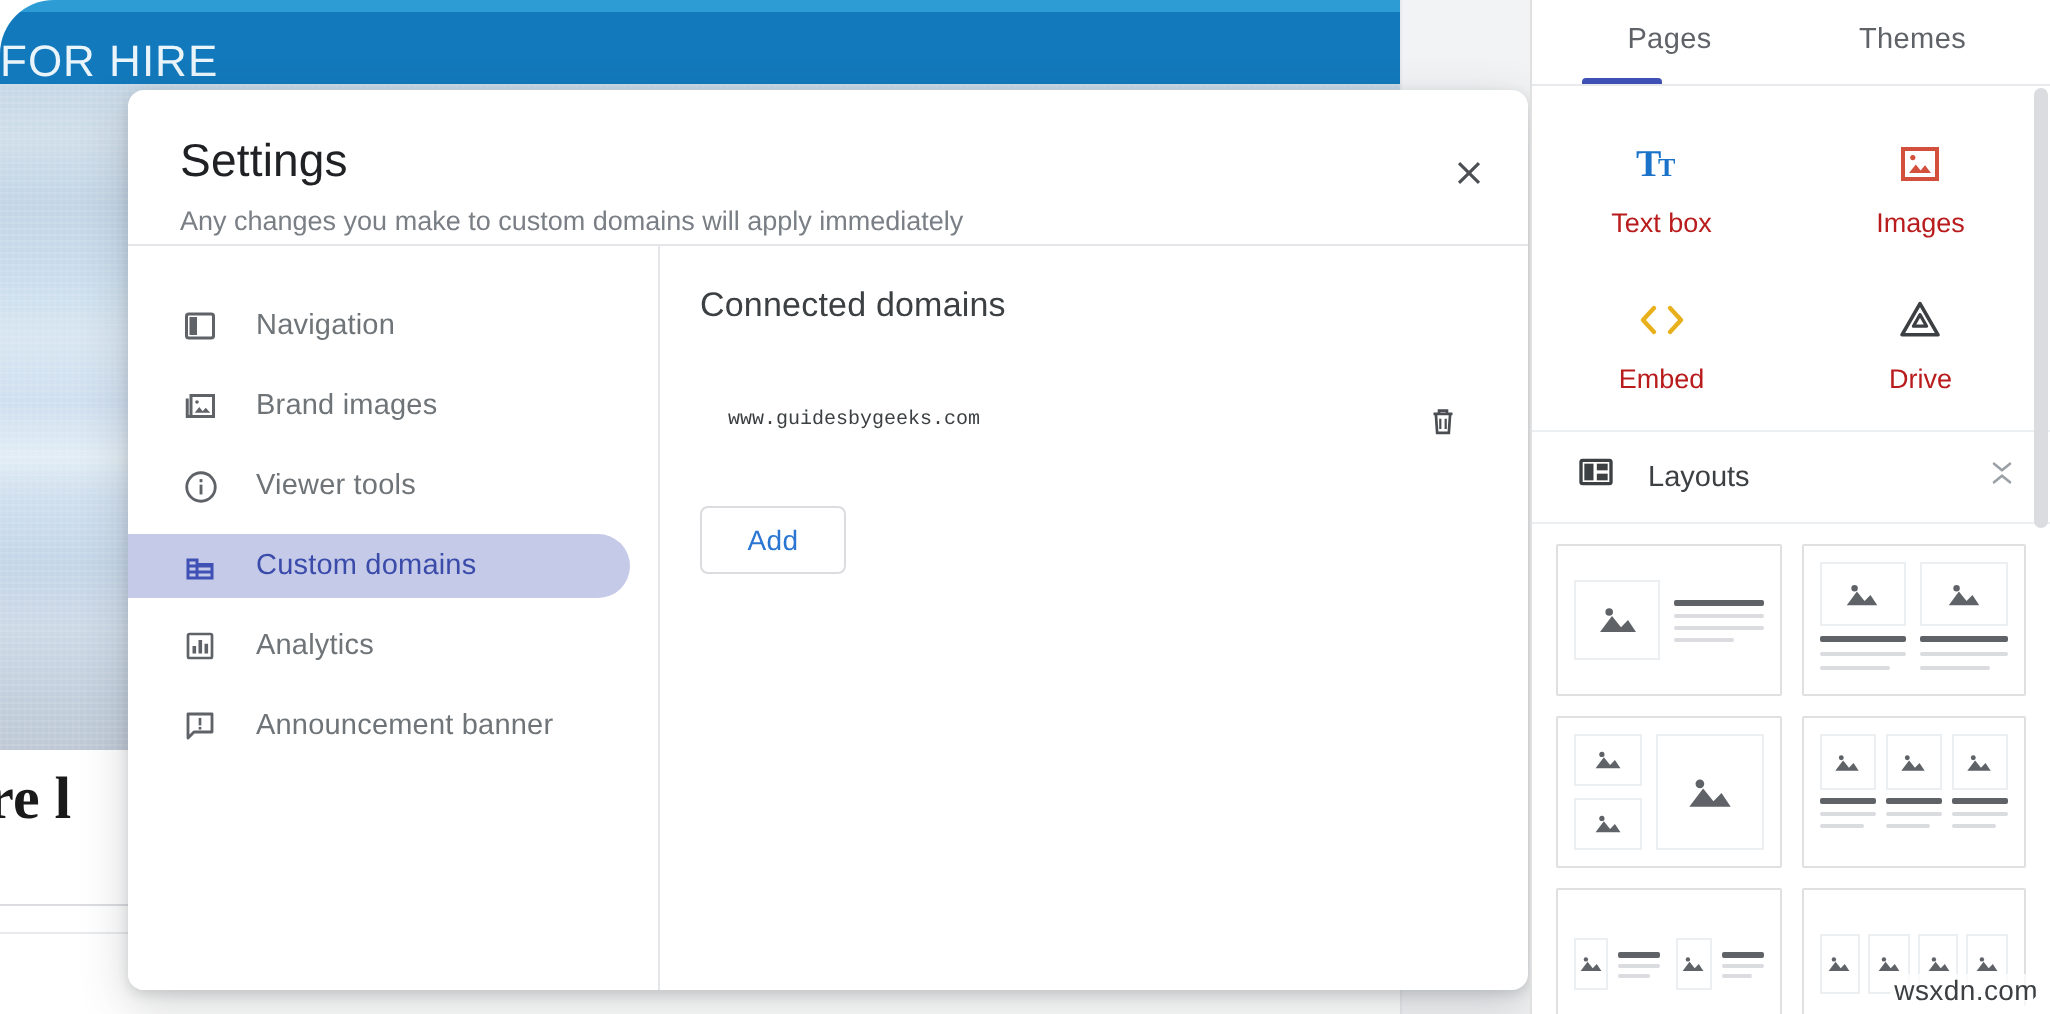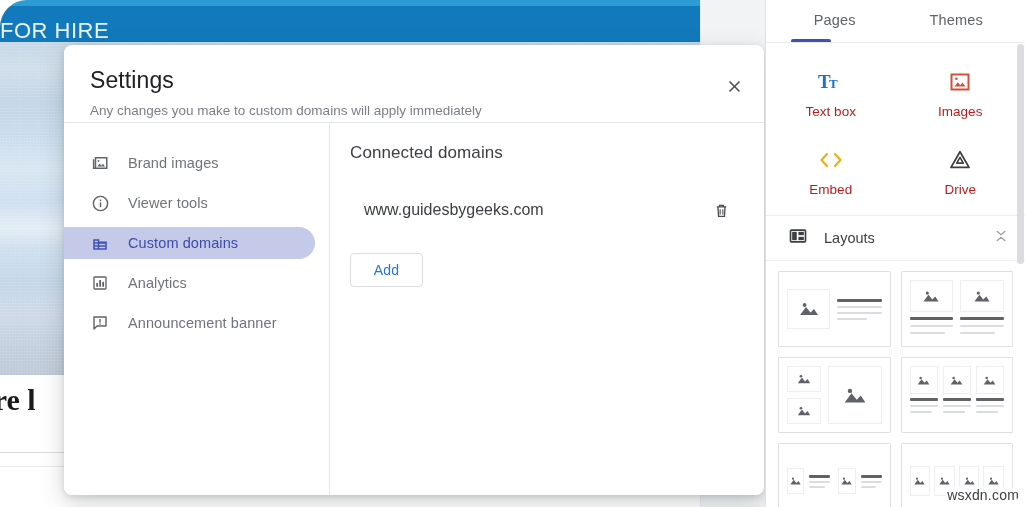--- a/index.html
+++ b/index.html
@@ -110,21 +110,21 @@
   }
   .nav-item .nav-ico { width: 20px; height: 20px; flex: 0 0 20px; color:#5f6368; display:flex;align-items:center;justify-content:center;}
   .nav-item.active { background: #c5cae9; }
   .nav-item.active .nav-label { color: #3b4baa; font-weight: 400; }
   .nav-item.active .nav-ico { color: #3f51b5; }
 
   
   #settings-content { flex: 1; padding: 20px 26px 0 20px; position: relative; }
   #content-title { font-size: 17px; color: #3c4043; font-weight: 400; margin: 0 0 30px 0; letter-spacing:.1px;}
   #domain-row { display: flex; align-items: center; justify-content: space-between; padding-left: 14px; }
-  #domain-name { font-size: 16px; color: #3c4043; }
+  #domain-name { font-size: 10px; color: #3c4043; font-family: Liberation Mono, monospace; }
   #delete-domain {
     width: 34px; height: 34px; display: flex; align-items:center; justify-content:center;
     cursor: pointer; color:#4a4d51; border-radius:50%;
   }
   #add-row { display:flex; justify-content:flex-start; margin-top: 26px; }
   #add-button {
     min-width: 73px; height: 34px; padding: 0 20px;
     border: 1px solid #dadce0; border-radius: 4px; background:#fff;
     color: #2a76d2; font-size: 14px; font-family:"Liberation Sans", sans-serif;
     cursor: pointer; display:flex; align-items:center; justify-content:center;
@@ -223,20 +223,29 @@
           <path fill="currentColor" d="M19 6.41 17.59 5 12 10.59 6.41 5 5 6.41 10.59 12 5 17.59 6.41 19 12 13.41 17.59 19 19 17.59 13.41 12z"></path>
         </svg>
       </div>
       <div id="dialog-divider"></div>
     </div>
 
     <div id="dialog-body">
 
       <div id="settings-sidebar">
 
+        <div class="nav-item">
+          <span class="nav-ico">
+            <svg width="18" height="18" viewBox="0 0 24 24">
+                <rect x="3" y="4" width="18" height="16" rx="1.5" fill="none" stroke="currentColor" stroke-width="2"></rect>
+                <rect x="5" y="6" width="5" height="12" fill="currentColor"></rect>
+              </svg>
+          </span>
+          <span class="nav-label">Navigation</span>
+        </div>
 
         <div class="nav-item">
           <span class="nav-ico">
             <svg width="18" height="18" viewBox="0 0 24 24">
                 <rect x="6" y="5" width="15" height="14" fill="none" stroke="currentColor" stroke-width="2"></rect>
                 <path d="M8.5 16.5l3-3.8 2.3 2.8 2-2.4 3 3.4z" fill="currentColor"></path>
                 <circle cx="10" cy="9.3" r="1.2" fill="currentColor"></circle>
                 <path d="M3.5 7v12h3" fill="none" stroke="currentColor" stroke-width="2"></path>
               </svg>
           </span>

